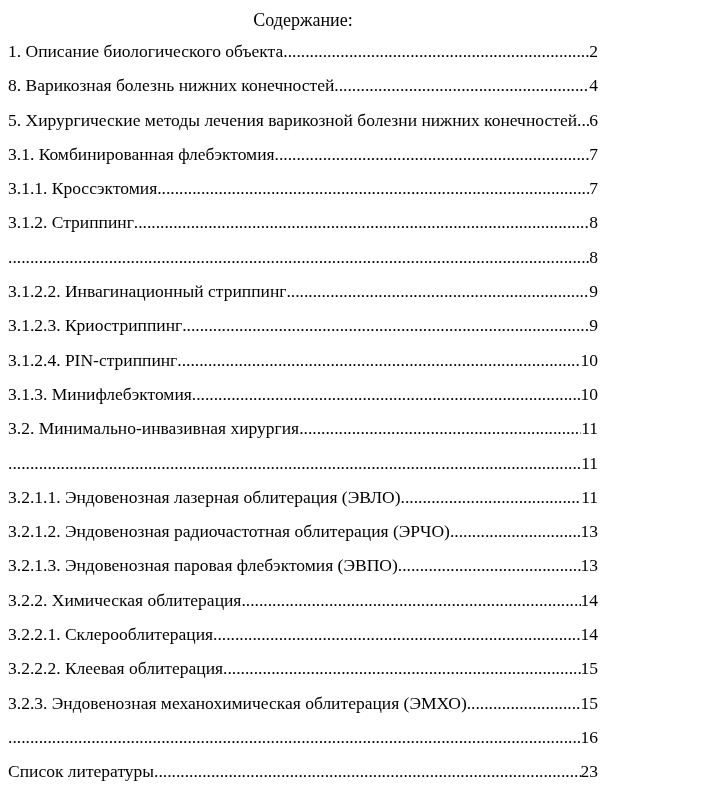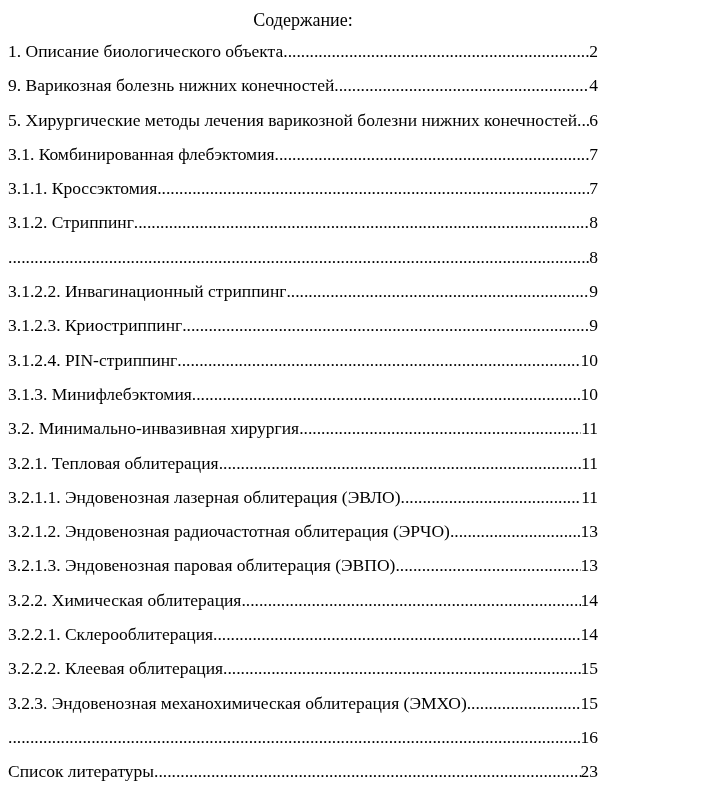--- a/index.html
+++ b/index.html
@@ -63,21 +63,21 @@
 <div class="page">
   <h1 class="toc-title">Содержание:</h1>
   <div class="toc-list" id="toc-list">
   <div class="toc-row">
     <span class="toc-label">1. Описание биологического объекта</span>
     <span class="toc-dots"></span>
     <span class="toc-page-num">2</span>
   </div>
 
   <div class="toc-row">
-    <span class="toc-label">9. Варикозная болезнь нижних конечностей</span>
+    <span class="toc-label">8. Варикозная болезнь нижних конечностей</span>
     <span class="toc-dots"></span>
     <span class="toc-page-num">4</span>
   </div>
 
   <div class="toc-row">
     <span class="toc-label">5. Хирургические методы лечения варикозной болезни нижних конечностей</span>
     <span class="toc-dots"></span>
     <span class="toc-page-num">6</span>
   </div>
 
@@ -128,39 +128,38 @@
     <span class="toc-page-num">10</span>
   </div>
 
   <div class="toc-row">
     <span class="toc-label">3.2. Минимально-инвазивная хирургия</span>
     <span class="toc-dots"></span>
     <span class="toc-page-num">11</span>
   </div>
 
   <div class="toc-row">
-    <span class="toc-label">3.2.1. Тепловая облитерация</span>
     <span class="toc-dots"></span>
     <span class="toc-page-num">11</span>
   </div>
 
   <div class="toc-row">
     <span class="toc-label">3.2.1.1. Эндовенозная лазерная облитерация (ЭВЛО)</span>
     <span class="toc-dots"></span>
     <span class="toc-page-num">11</span>
   </div>
 
   <div class="toc-row">
     <span class="toc-label">3.2.1.2. Эндовенозная радиочастотная облитерация (ЭРЧО)</span>
     <span class="toc-dots"></span>
     <span class="toc-page-num">13</span>
   </div>
 
   <div class="toc-row">
-    <span class="toc-label">3.2.1.3. Эндовенозная паровая облитерация (ЭВПО)</span>
+    <span class="toc-label">3.2.1.3. Эндовенозная паровая флебэктомия (ЭВПО)</span>
     <span class="toc-dots"></span>
     <span class="toc-page-num">13</span>
   </div>
 
   <div class="toc-row">
     <span class="toc-label">3.2.2. Химическая облитерация</span>
     <span class="toc-dots"></span>
     <span class="toc-page-num">14</span>
   </div>
 

